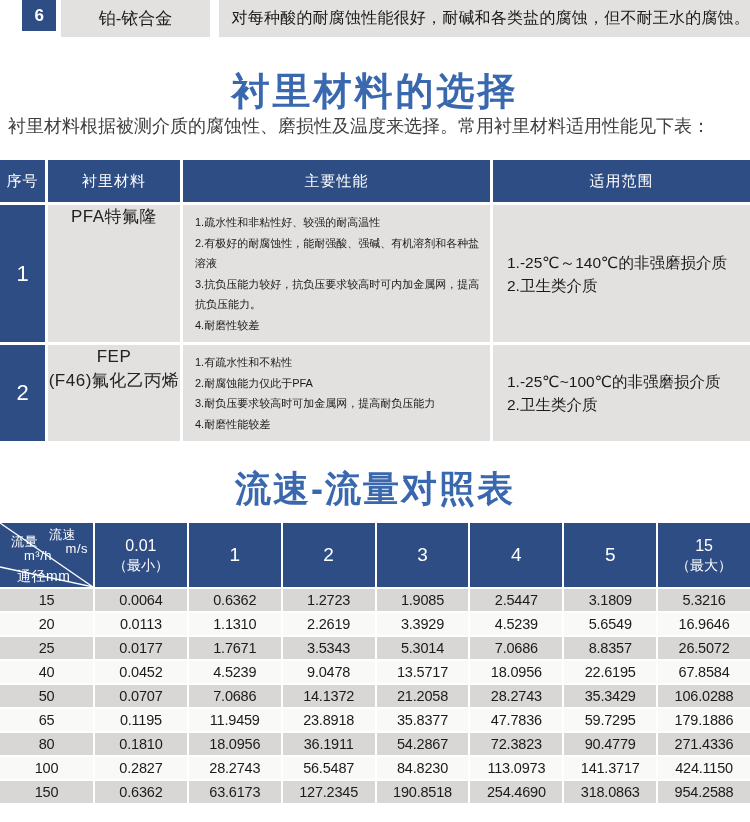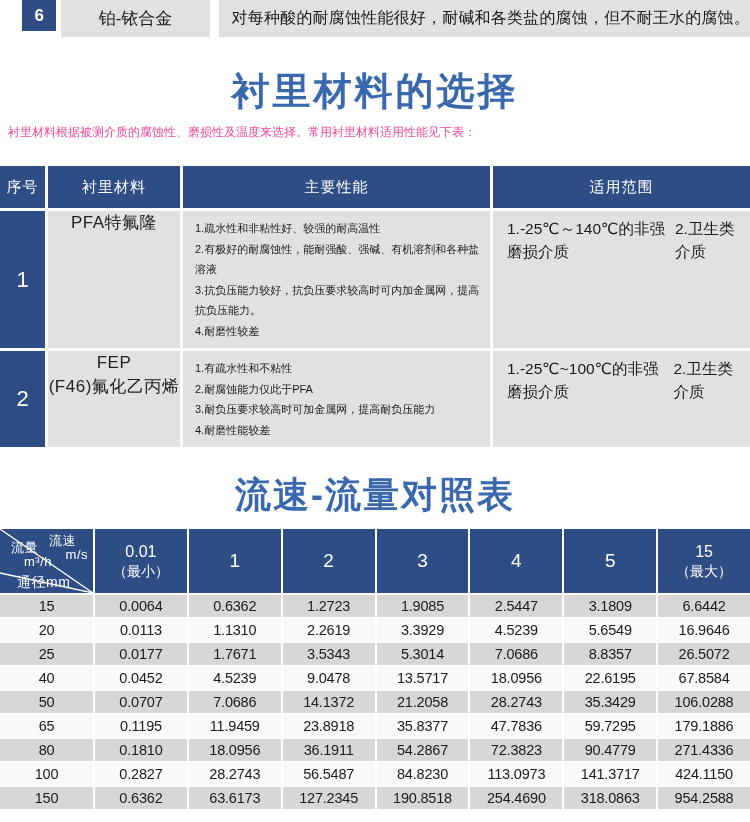--- a/index.html
+++ b/index.html
@@ -30,21 +30,21 @@
     letter-spacing:0.2px; white-space:nowrap;text-align:right;
   }
 
   :root { --navy:#2e4d85; --gray1:#e2e1df; --rowgray:#d8d7d5; --rowlight:#f9f9f7; --blue:#3a68ae; }
 
   
   .title1 {
     margin-top:30px; text-align:center; color:var(--blue);
     font-size:38px; font-weight:bold; letter-spacing:3px; line-height:46px;
   }
-  .intro { margin-top:6px; padding:0 8px; font-size:12px; line-height:24px; color:#ec4899; }
+  .intro { margin-top:0; padding:0 8px; font-size:18px; line-height:24px; color:#404040; }
   .title2 {
     margin-top:26px; text-align:center; color:var(--blue);
     font-size:36px; font-weight:bold; letter-spacing:2px; line-height:44px;
   }
 
   
   .t1 {
     margin-top:22px; display:grid;
     grid-template-columns:45px 132px 307px 1fr;
     gap:3px; background:#fff;
@@ -61,21 +61,21 @@
     background:var(--gray1); color:#222; font-size:17px; letter-spacing:0.5px;
     display:flex; flex-direction:column; align-items:center; justify-content:flex-start;
     text-align:center; line-height:24px;
   }
   .t1-props {
     background:var(--gray1); color:#1a1a1a; font-size:11px; line-height:20.5px;
     padding:7px 8px 7px 12px; display:flex; flex-direction:column; justify-content:center;
   }
   .t1-range {
     background:var(--gray1); color:#1a1a1a; font-size:15.5px; line-height:23px;
-    padding:6px 6px 6px 14px; display:flex; flex-direction:row; justify-content:center;
+    padding:6px 6px 6px 14px; display:flex; flex-direction:column; justify-content:center;
   }
   .t1 .r1 { min-height:131px; }
   .t1 .r2 { min-height:95px; }
 
   
   .t2 {
     margin-top:12px; display:grid;
     grid-template-columns:93px repeat(7,1fr);
     grid-auto-rows:22px; grid-template-rows:64px;
     gap:2px; background:#fff;
@@ -190,21 +190,21 @@
         <div class="lbl">15</div>
         <div class="sub">（最大）</div>
       </div>
       <div class="t2-cell even">15</div>
       <div class="t2-cell even">0.0064</div>
       <div class="t2-cell even">0.6362</div>
       <div class="t2-cell even">1.2723</div>
       <div class="t2-cell even">1.9085</div>
       <div class="t2-cell even">2.5447</div>
       <div class="t2-cell even">3.1809</div>
-      <div class="t2-cell even">6.6442</div>
+      <div class="t2-cell even">5.3216</div>
       <div class="t2-cell odd">20</div>
       <div class="t2-cell odd">0.0113</div>
       <div class="t2-cell odd">1.1310</div>
       <div class="t2-cell odd">2.2619</div>
       <div class="t2-cell odd">3.3929</div>
       <div class="t2-cell odd">4.5239</div>
       <div class="t2-cell odd">5.6549</div>
       <div class="t2-cell odd">16.9646</div>
       <div class="t2-cell even">25</div>
       <div class="t2-cell even">0.0177</div>

